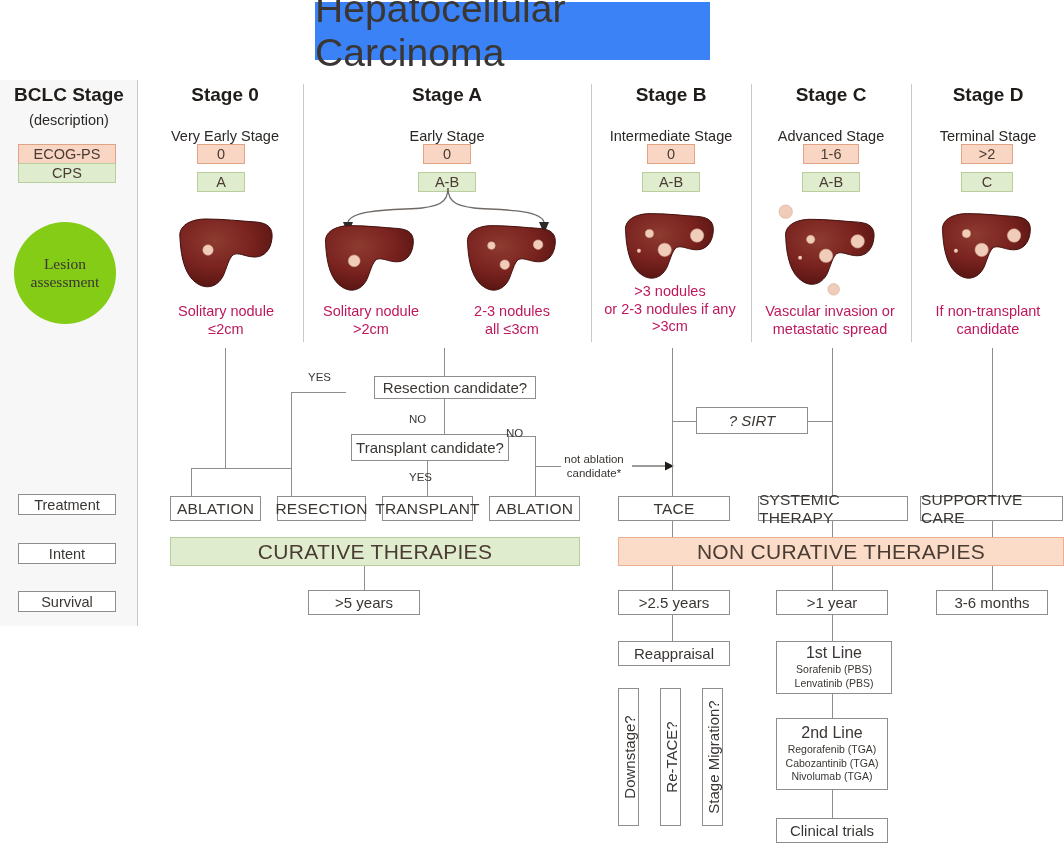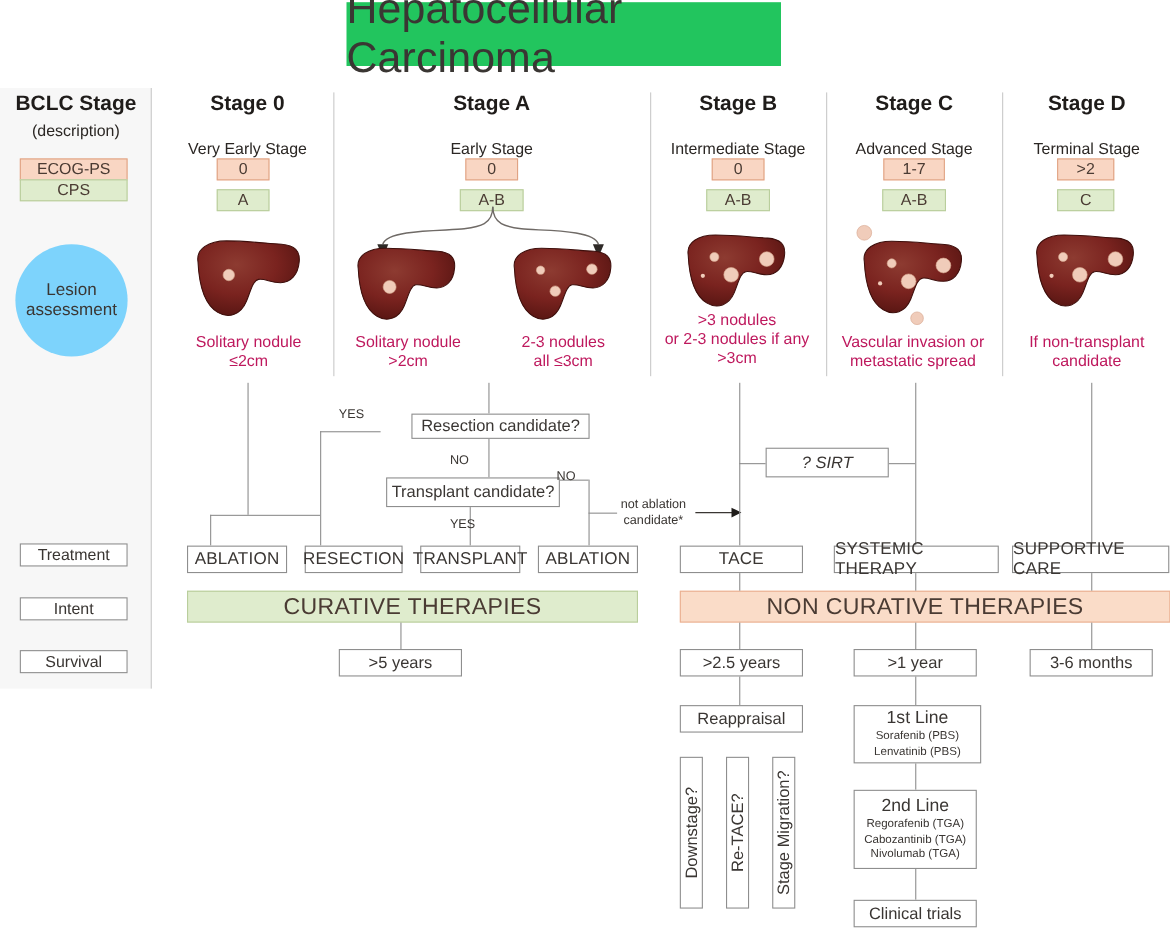--- a/index.html
+++ b/index.html
@@ -12,21 +12,21 @@
     position:relative;
     overflow:hidden;
   }
   #root { position:absolute; left:0; top:0; width:1064px; height:844px; }
 
   .abs { position:absolute; }
 
   
   #title-banner {
     left:315px; top:2px; width:395px; height:58px;
-    background:#22c55e;
+    background:#3b82f6;
     display:flex; align-items:center; justify-content:center;
   }
   #title-banner .t { font-size:39px; font-weight:400; color:#3a3633; letter-spacing:0.1px; }
 
   
   #sidebar-panel {
     left:0px; top:80px; width:138px; height:546px;
     background:#f7f7f7;
     border-right:1px solid #c9c9c9;
   }
@@ -39,24 +39,24 @@
     width:98px; height:20px; left:18px;
     display:flex; align-items:center; justify-content:center;
     font-size:14.5px; color:#4a3b33;
   }
   .badge-ecog { background:#f9d6c3; border:1px solid #e0a384; }
   .badge-cps  { background:#dfeccd; border:1px solid #b9ce9c; }
 
   #lesion-circle {
     left:14px; top:222px; width:102px; height:102px;
     border-radius:50%;
-    background:#7dd3fc;
+    background:#84cc16;
     display:flex; align-items:center; justify-content:center;
     text-align:center; line-height:1.18;
-    font-size:15.5px; color:#3a3633;
+    font-size:15.5px; color:#3a3633;font-family:Liberation Serif, serif;
   }
 
   .side-box {
     left:18px; width:98px; height:21px;
     border:1px solid #8e8e8e; background:#ffffff;
     display:flex; align-items:center; justify-content:center;
     font-size:14.5px; color:#3a3633;
   }
 
   
@@ -184,21 +184,21 @@
   <div class="abs stage-badge badge-ecog" style="left:647px; top:144px; width:48px;">
     <span>0</span>
     </div>
   <div class="abs stage-badge badge-cps" style="left:642px; top:172px; width:58px;">
     <span>A-B</span>
     </div>
 
   <div class="abs stage-title" style="left:756px; top:84px; width:150px;">Stage C</div>
   <div class="abs stage-sub" style="left:756px; top:112px; width:150px;">Advanced Stage</div>
   <div class="abs stage-badge badge-ecog" style="left:803px; top:144px; width:56px;">
-    <span>1-7</span>
+    <span>1-6</span>
     </div>
   <div class="abs stage-badge badge-cps" style="left:802px; top:172px; width:58px;">
     <span>A-B</span>
     </div>
 
   <div class="abs stage-title" style="left:913px; top:84px; width:150px;">Stage D</div>
   <div class="abs stage-sub" style="left:913px; top:112px; width:150px;">Terminal Stage</div>
   <div class="abs stage-badge badge-ecog" style="left:961px; top:144px; width:52px;">
     <span>&gt;2</span>
     </div>

